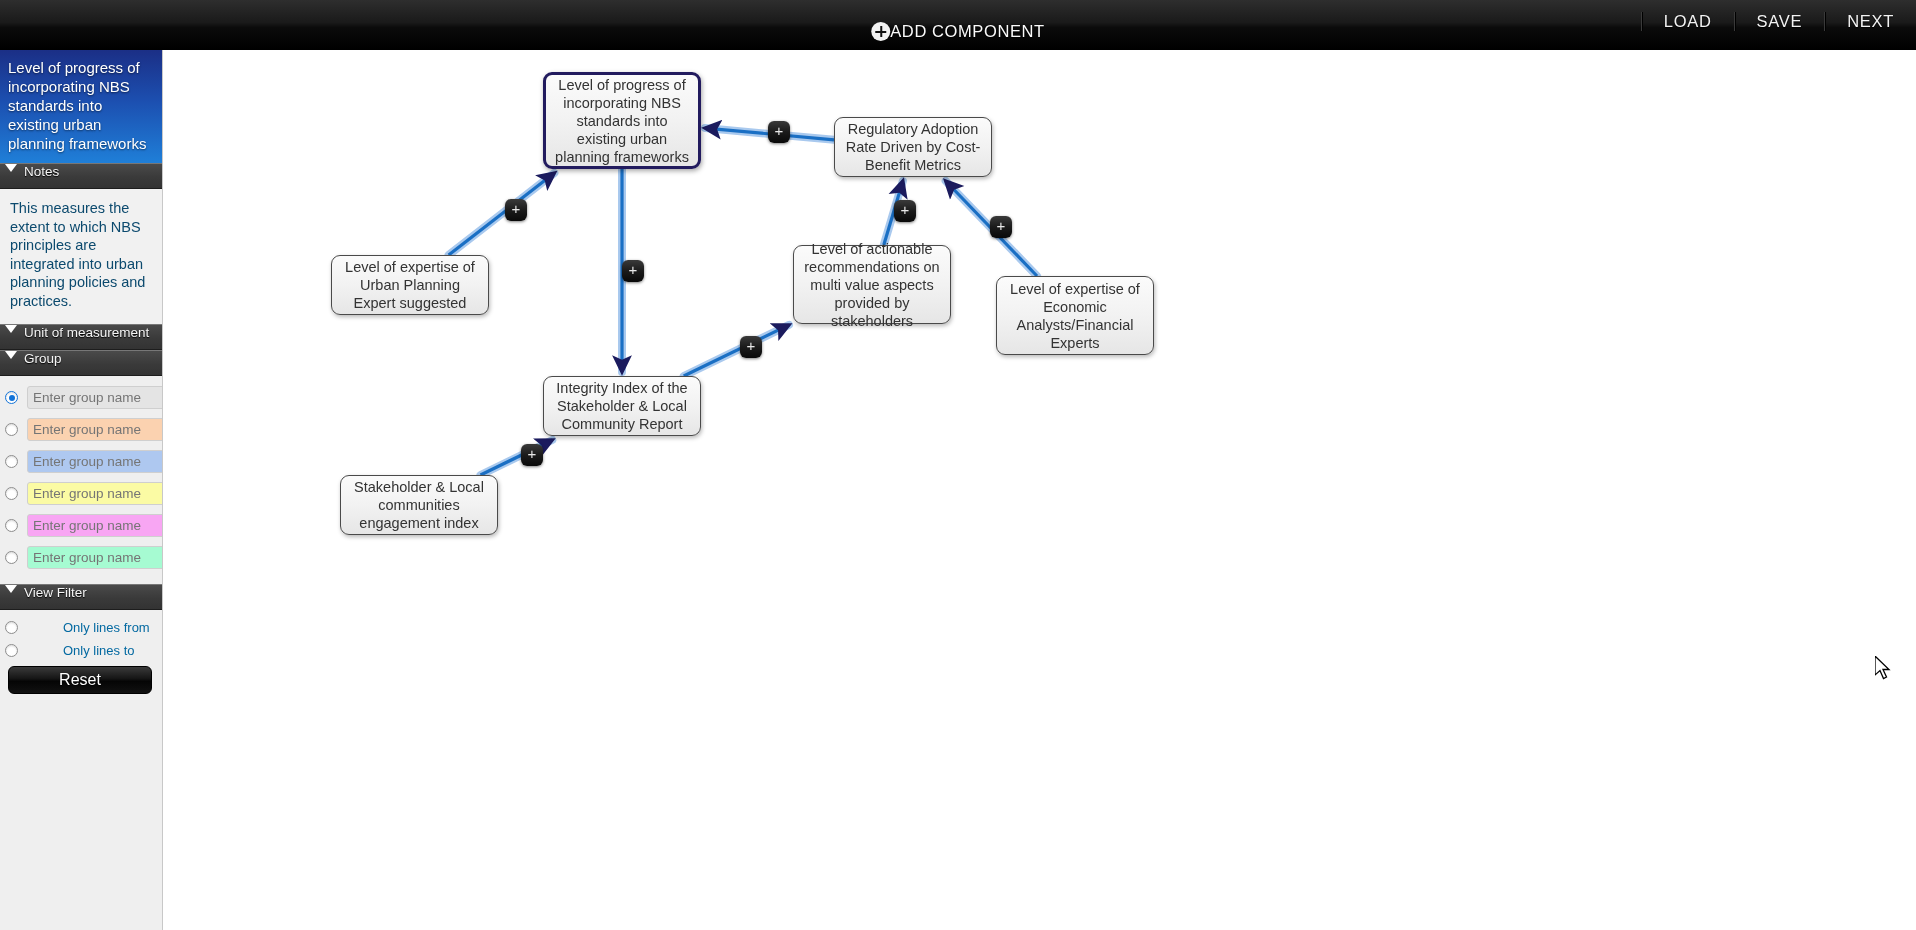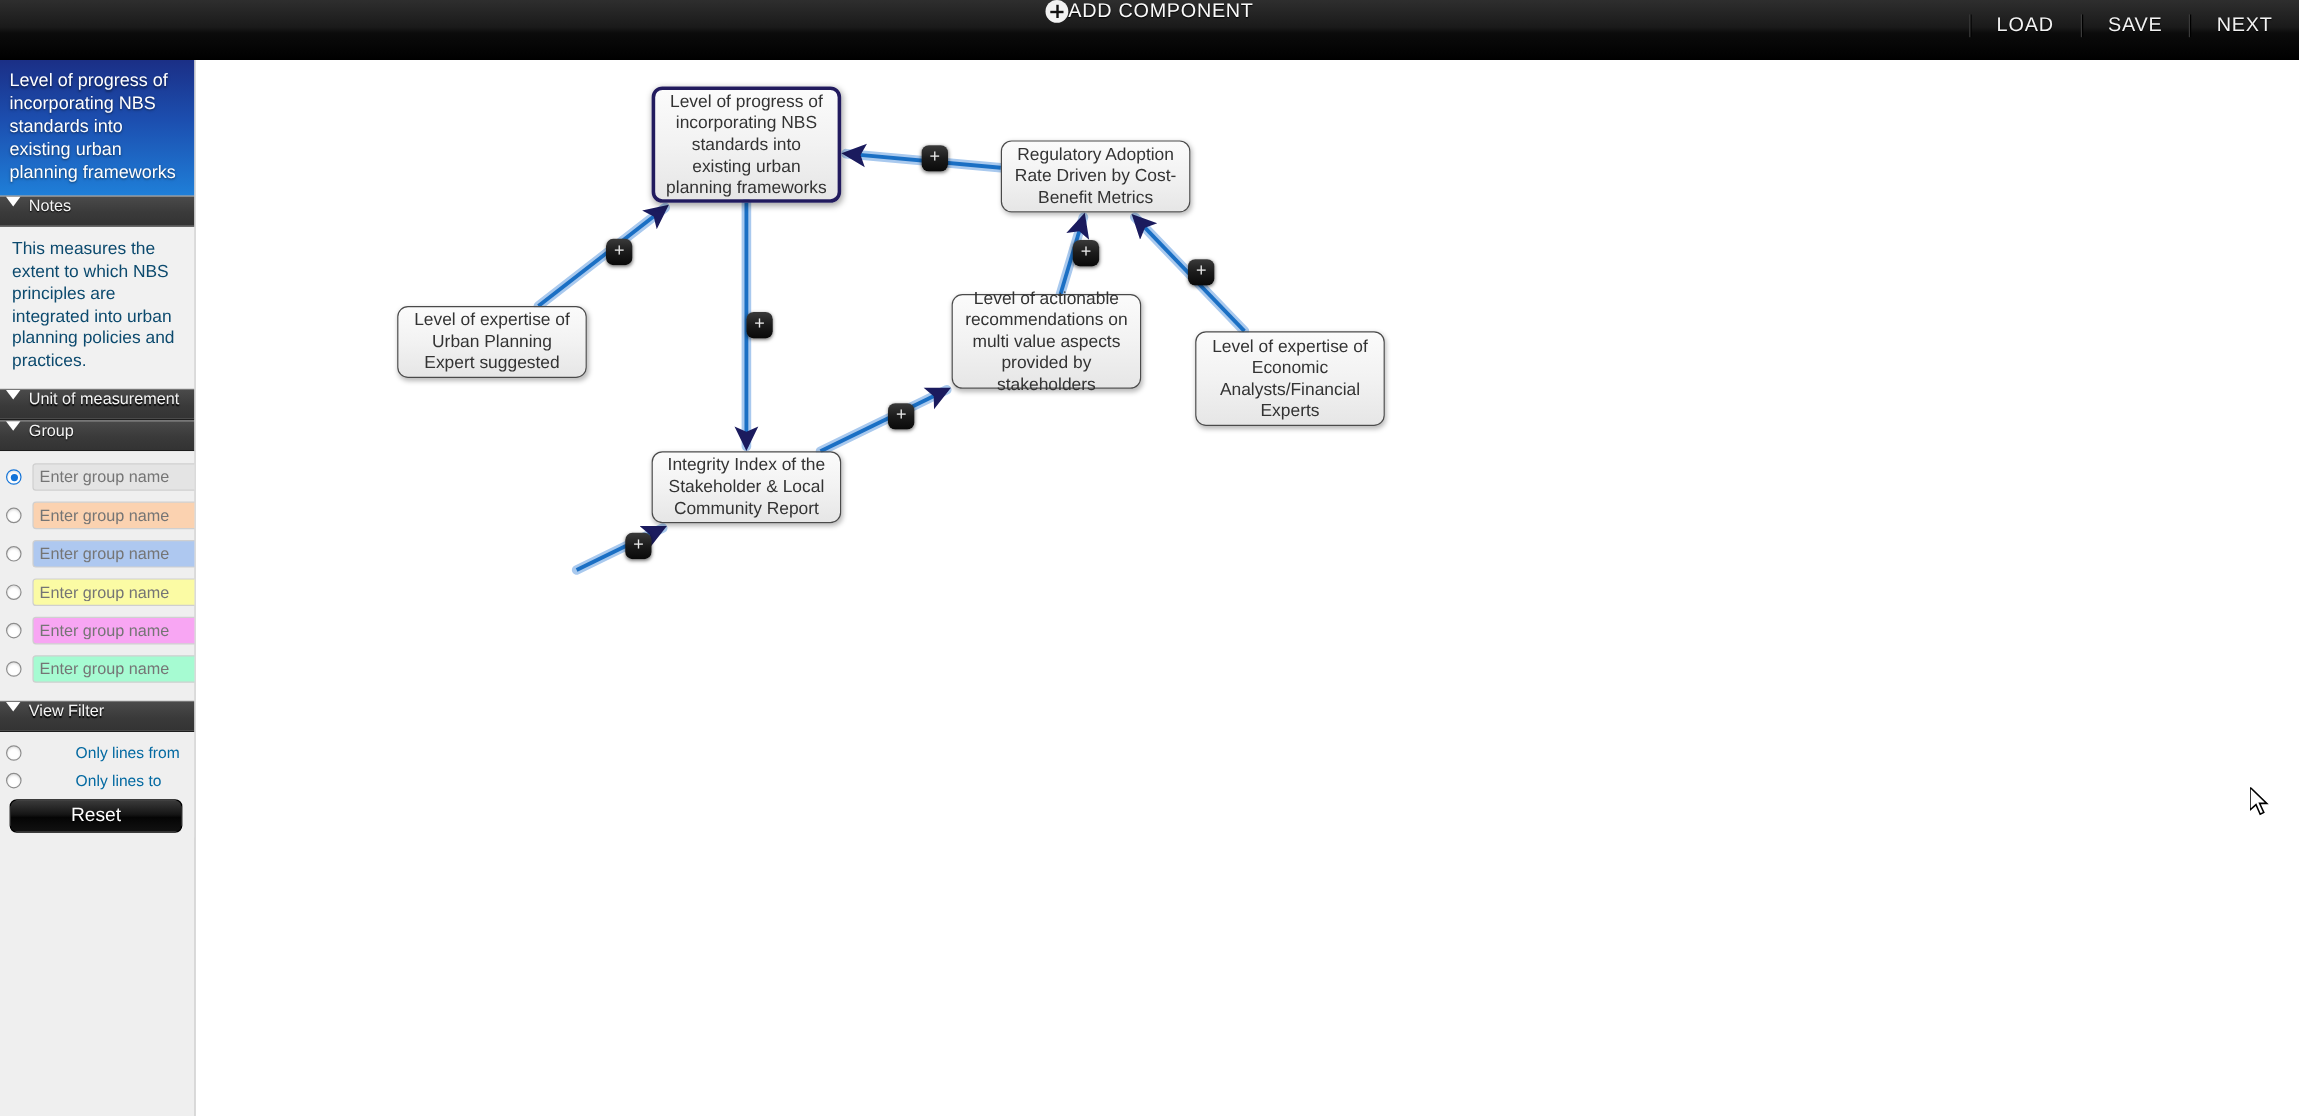--- a/index.html
+++ b/index.html
@@ -16,21 +16,21 @@
     position: absolute; left: 0; top: 0;
     width: 1916px; height: 50px;
     background: linear-gradient(to bottom, #2e2e2e 0%, #1a1a1a 45%, #0b0b0b 55%, #000000 100%);
     display: flex; align-items: center;
     z-index: 40;
   }
   #add-component {
     position: absolute; left: 50%; top: 0;
     transform: translateX(-50%);
     height: 41px;
-    display: flex; align-items: flex-start; 
+    display: flex; align-items: flex-end; 
     cursor: pointer;
     padding: 0 10px;
   }
   .plus-circle {
     width: 19px; height: 19px; border-radius: 50%;
     background: #f2f2f2;
     position: relative; display: inline-block;
     flex: 0 0 auto;
   }
   .plus-circle::before, .plus-circle::after {
@@ -331,20 +331,23 @@
     </div>
     <div class="node" style="left: 629px; top: 195px; width: 158px; height: 79px;">
       <span>Level of actionable recommendations on multi value aspects provided by stakeholders</span>
     </div>
     <div class="node" style="left: 832px; top: 226px; width: 158px; height: 79px;">
       <span>Level of expertise of Economic Analysts/Financial Experts</span>
     </div>
     <div class="node" style="left: 379px; top: 326px; width: 158px; height: 60px;">
       <span>Integrity Index of the Stakeholder &amp; Local Community Report</span>
     </div>
+    <div class="node" style="left: 176px; top: 425px; width: 158px; height: 60px;">
+      <span>Stakeholder &amp; Local communities engagement index</span>
+    </div>
     <div class="edge-badge" style="left: 604px; top: 71px;">+</div>
     <div class="edge-badge" style="left: 341px; top: 149px;">+</div>
     <div class="edge-badge" style="left: 458px; top: 210px;">+</div>
     <div class="edge-badge" style="left: 730px; top: 150px;">+</div>
     <div class="edge-badge" style="left: 826px; top: 166px;">+</div>
     <div class="edge-badge" style="left: 576px; top: 286px;">+</div>
     <div class="edge-badge" style="left: 357px; top: 394px;">+</div>
   </div>
 
 <svg id="cursor" width="18" height="26" viewBox="0 0 18 26" style="left: 1875px; top: 656px;">

